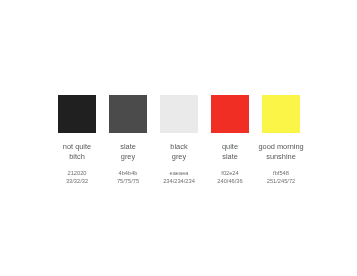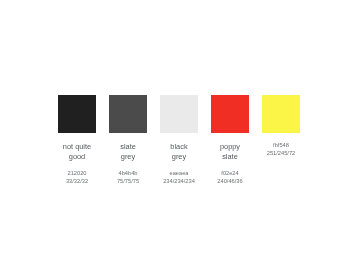--- a/index.html
+++ b/index.html
@@ -57,21 +57,21 @@
 </style>
 </head>
 <body style="background-color: rgb(255, 255, 255);">
 
 <div class="palette">
 
   <div class="swatch-col">
     <span class="chip" style="background-color: rgb(33, 32, 32);"></span>
     <div class="name">
       <span>not quite</span><br>
-      <span>good</span>
+      <span>bitch</span>
     </div>
     <div class="codes">
       <span class="hex">212020</span>
       <span class="rgb">33/32/32</span>
     </div>
   </div>
 
   <div class="swatch-col">
     <span class="chip" style="background-color: rgb(75, 75, 75);"></span>
     <div class="name">
@@ -92,30 +92,34 @@
     </div>
     <div class="codes">
       <span class="hex">eaeaea</span>
       <span class="rgb">234/234/234</span>
     </div>
   </div>
 
   <div class="swatch-col">
     <span class="chip" style="background-color: rgb(240, 46, 36);"></span>
     <div class="name">
-      <span>poppy</span><br>
+      <span>quite</span><br>
       <span>slate</span>
     </div>
     <div class="codes">
       <span class="hex">f02e24</span>
       <span class="rgb">240/46/36</span>
     </div>
   </div>
 
   <div class="swatch-col">
     <span class="chip" style="background-color: rgb(251, 245, 72);"></span>
+    <div class="name">
+      <span>good morning</span><br>
+      <span>sunshine</span>
+    </div>
     <div class="codes">
       <span class="hex">fbf548</span>
       <span class="rgb">251/245/72</span>
     </div>
   </div>
 
 </div>
 
 </body></html>

